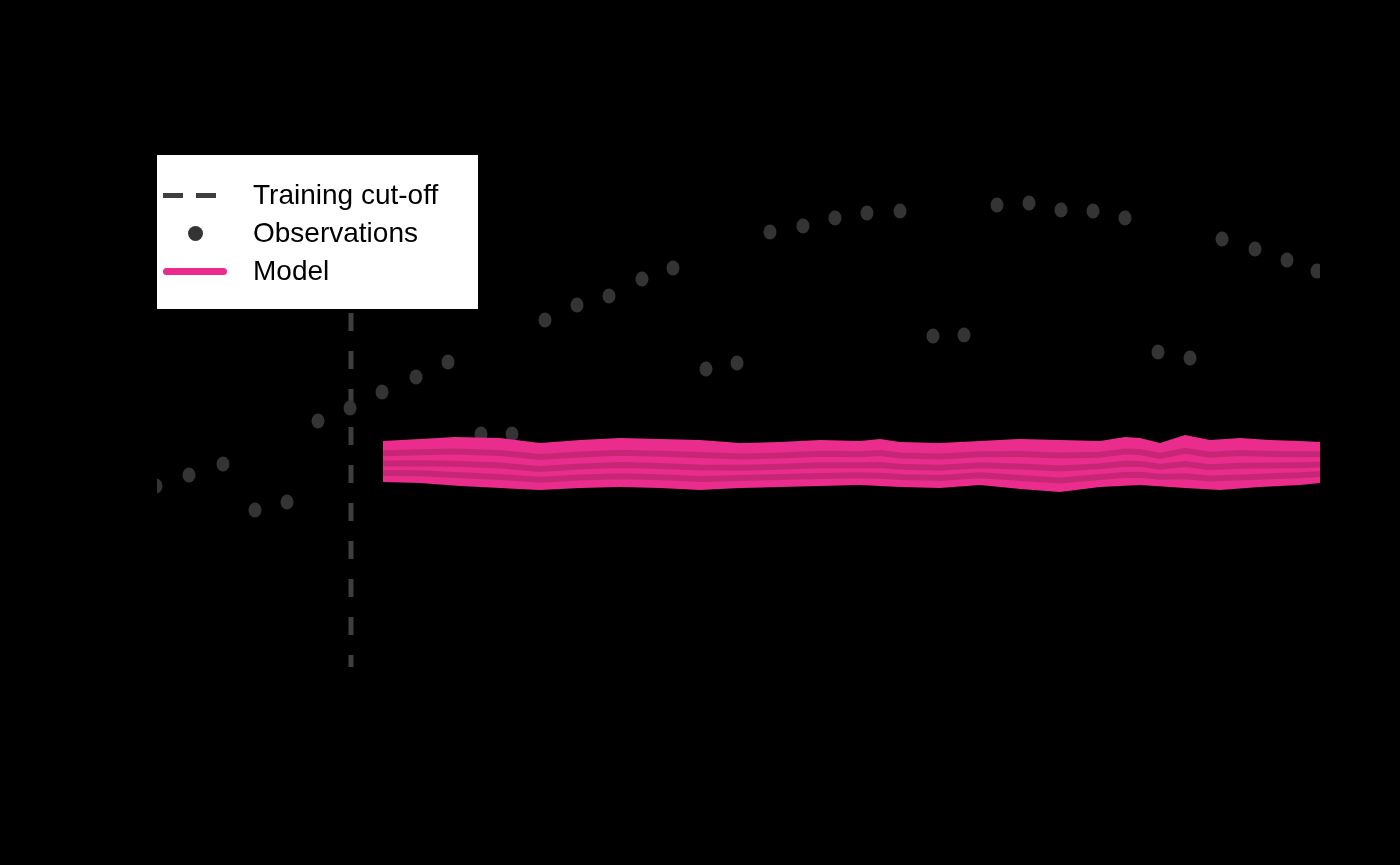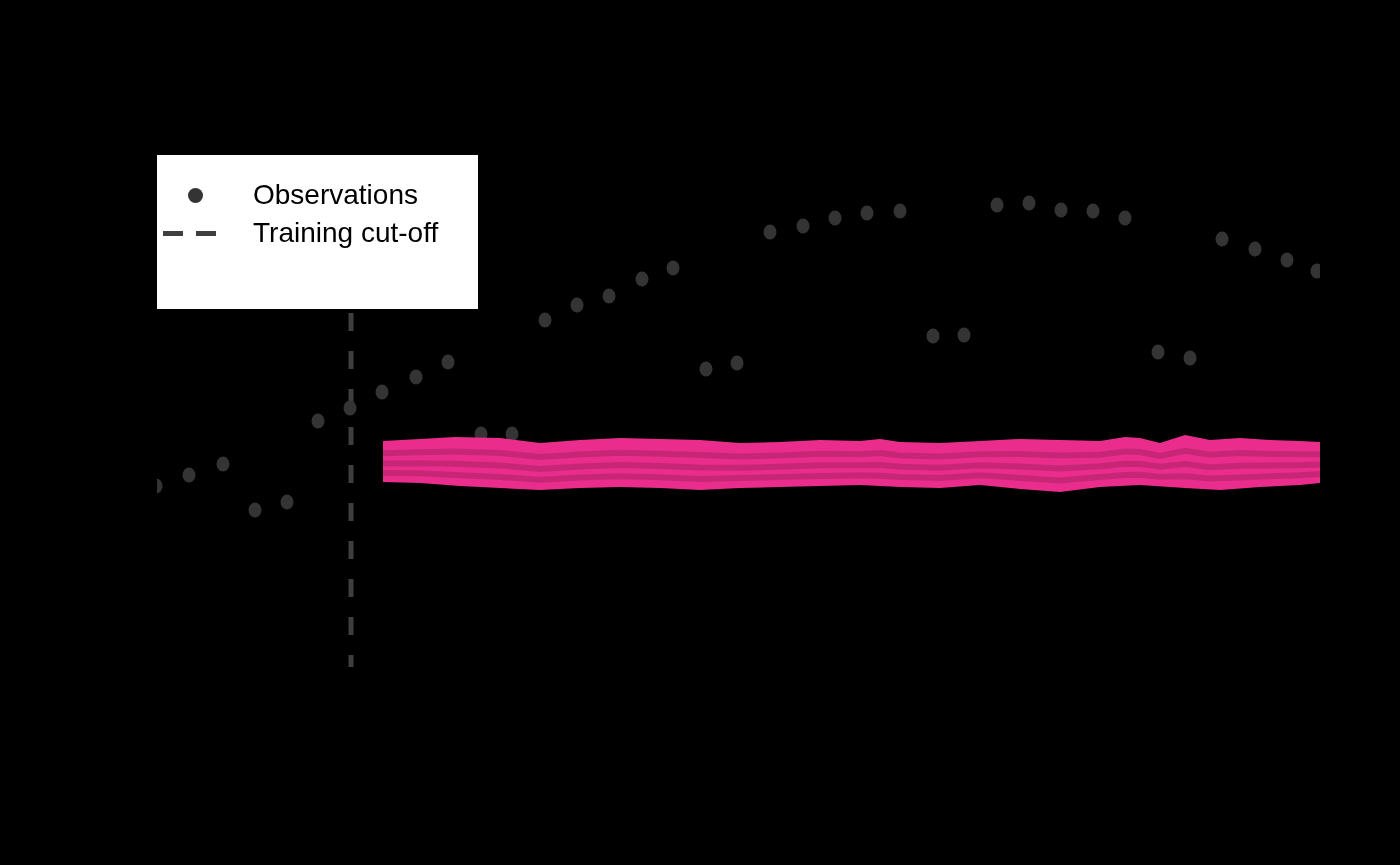--- a/index.html
+++ b/index.html
@@ -66,24 +66,30 @@
         <polygon points="383,441 420,439 455,437 500,438 540,443 580,440 620,438 660,439 700,440 740,443 780,442 820,440 860,441 880,439 900,442 940,443 980,441 1020,439 1060,440 1100,441 1125,437 1140,438 1160,443 1185,435 1210,440 1240,438 1270,440 1300,441 1320,442 1320,483 1300,485 1260,487 1220,490 1185,488 1140,485 1100,487 1060,492 1020,489 980,485 940,488 900,487 860,485 820,486 780,487 740,488 700,490 660,488 620,487 580,488 540,490 500,488 460,486 420,483 383,482" fill="#EA2D8C"></polygon>
         <polyline points="383,453.3 420,452.2 455,451.6 500,453.0 540,457.1 580,454.4 620,452.7 660,453.7 700,455.0 740,456.5 780,455.5 820,453.8 860,454.2 880,453.1 900,455.5 940,456.5 980,454.2 1020,454.0 1060,455.6 1100,454.8 1125,451.6 1140,452.1 1160,456.0 1185,450.9 1210,454.8 1240,453.1 1270,453.9 1300,454.2 1320,454.3" fill="none" stroke="rgba(0,0,0,0.15)" stroke-width="6"></polyline>
         <polyline points="383,463.6 420,463.2 455,463.7 500,465.5 540,468.9 580,466.4 620,464.9 660,465.9 700,467.5 740,467.8 780,466.8 820,465.3 860,465.2 880,464.9 900,466.8 940,467.8 980,465.2 1020,466.5 1060,468.6 1100,466.3 1125,463.8 1140,463.9 1160,466.8 1185,464.1 1210,467.2 1240,465.8 1270,465.6 1300,465.2 1320,464.6" fill="none" stroke="rgba(0,0,0,0.15)" stroke-width="6"></polyline>
         <polyline points="383,473.0 420,473.3 455,474.9 500,477.0 540,479.7 580,477.4 620,476.2 660,477.2 700,479.0 740,478.1 780,477.1 820,475.9 860,475.3 880,475.7 900,477.1 940,478.1 980,475.3 1020,478.0 1060,480.6 1100,476.9 1125,475.0 1140,474.7 1160,476.8 1185,476.3 1210,478.6 1240,477.4 1270,476.3 1300,475.3 1320,474.0" fill="none" stroke="rgba(0,0,0,0.15)" stroke-width="6"></polyline>
       </g>
     </svg>
 
   <div class="legend" style="background: rgb(255, 255, 255);">
     <div class="legend-row">
       <span class="marker-cell">
+        <span class="dash-marker" style="background: repeating-linear-gradient(90deg, rgb(63, 63, 63) 0px, rgb(63, 63, 63) 20px, transparent 20px, transparent 33px);"></span>
+      </span>
+      <span class="legend-label" style="color: rgb(0, 0, 0);">Training cut-off</span>
+    </div>
+    <div class="legend-row">
+      <span class="marker-cell">
         <span class="dot-marker" style="background: rgb(52, 52, 52);"></span>
       </span>
       <span class="legend-label" style="color: rgb(0, 0, 0);">Observations</span>
     </div>
     <div class="legend-row">
       <span class="marker-cell">
-        <span class="dash-marker" style="background: repeating-linear-gradient(90deg, rgb(63, 63, 63) 0px, rgb(63, 63, 63) 20px, transparent 20px, transparent 33px);"></span>
+        <span class="line-marker" style="background: rgb(234, 45, 140);"></span>
       </span>
-      <span class="legend-label" style="color: rgb(0, 0, 0);">Training cut-off</span>
+      <span class="legend-label" style="color: rgb(0, 0, 0);">Model</span>
     </div>
   </div>
 </div>
 
 </body></html>

